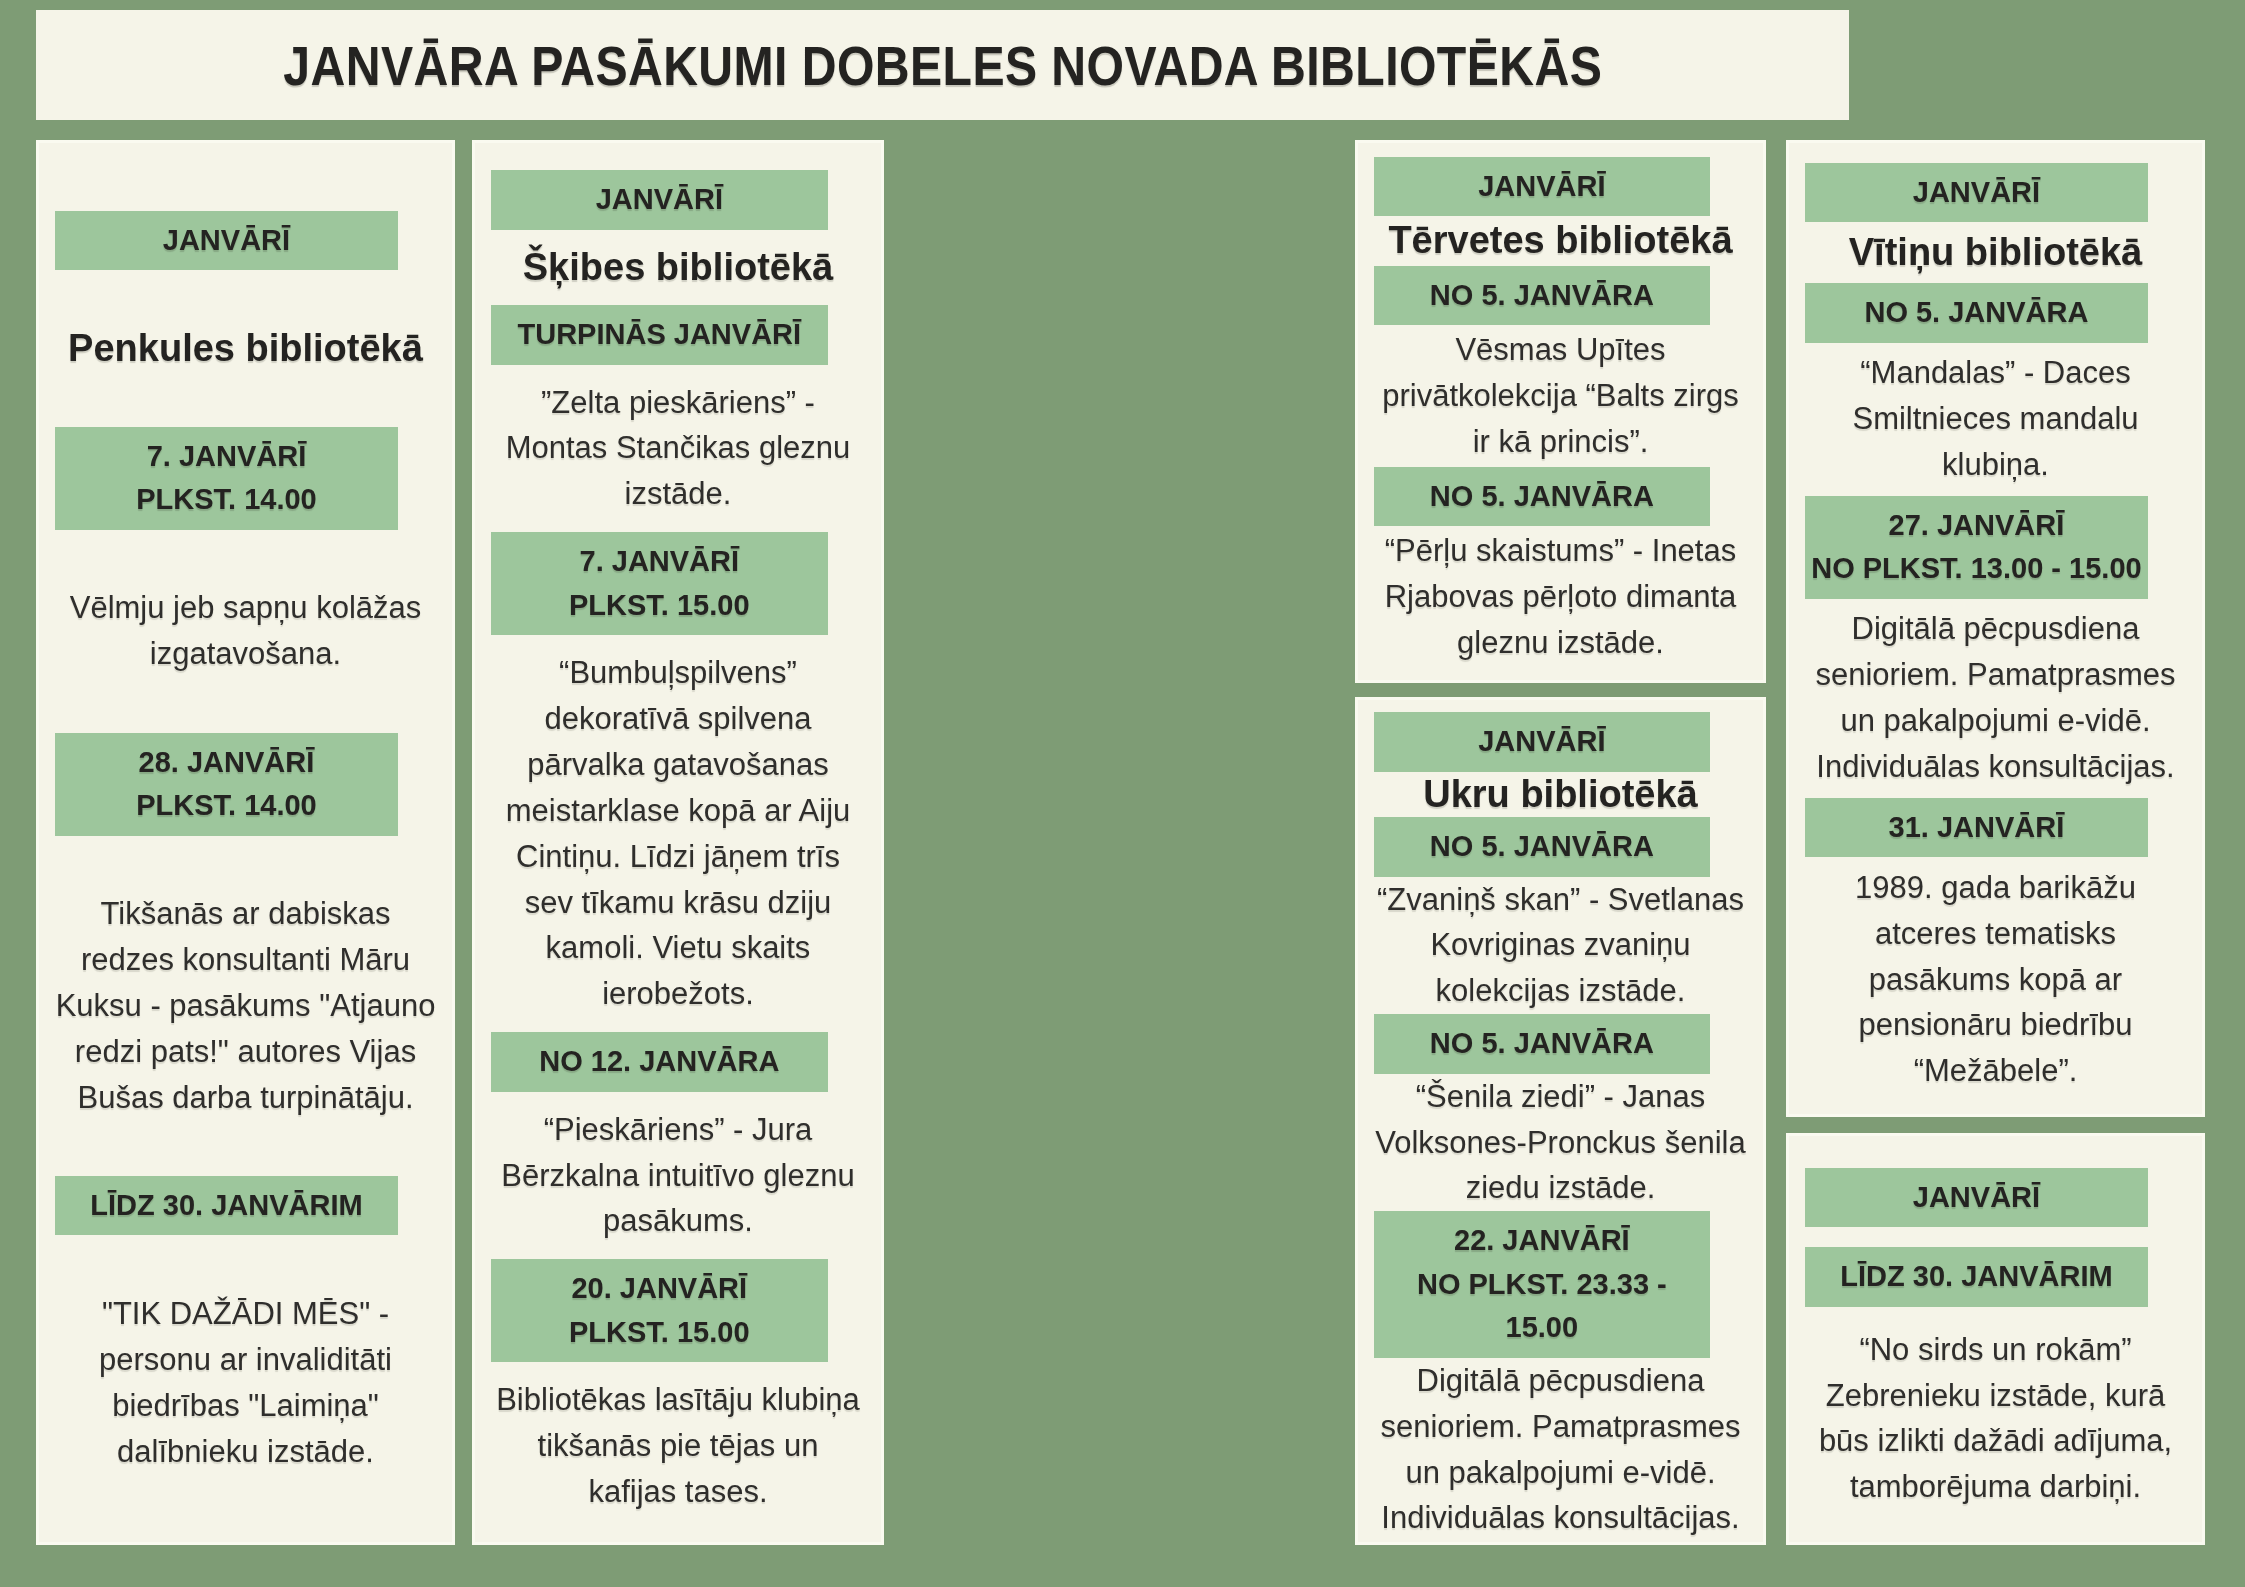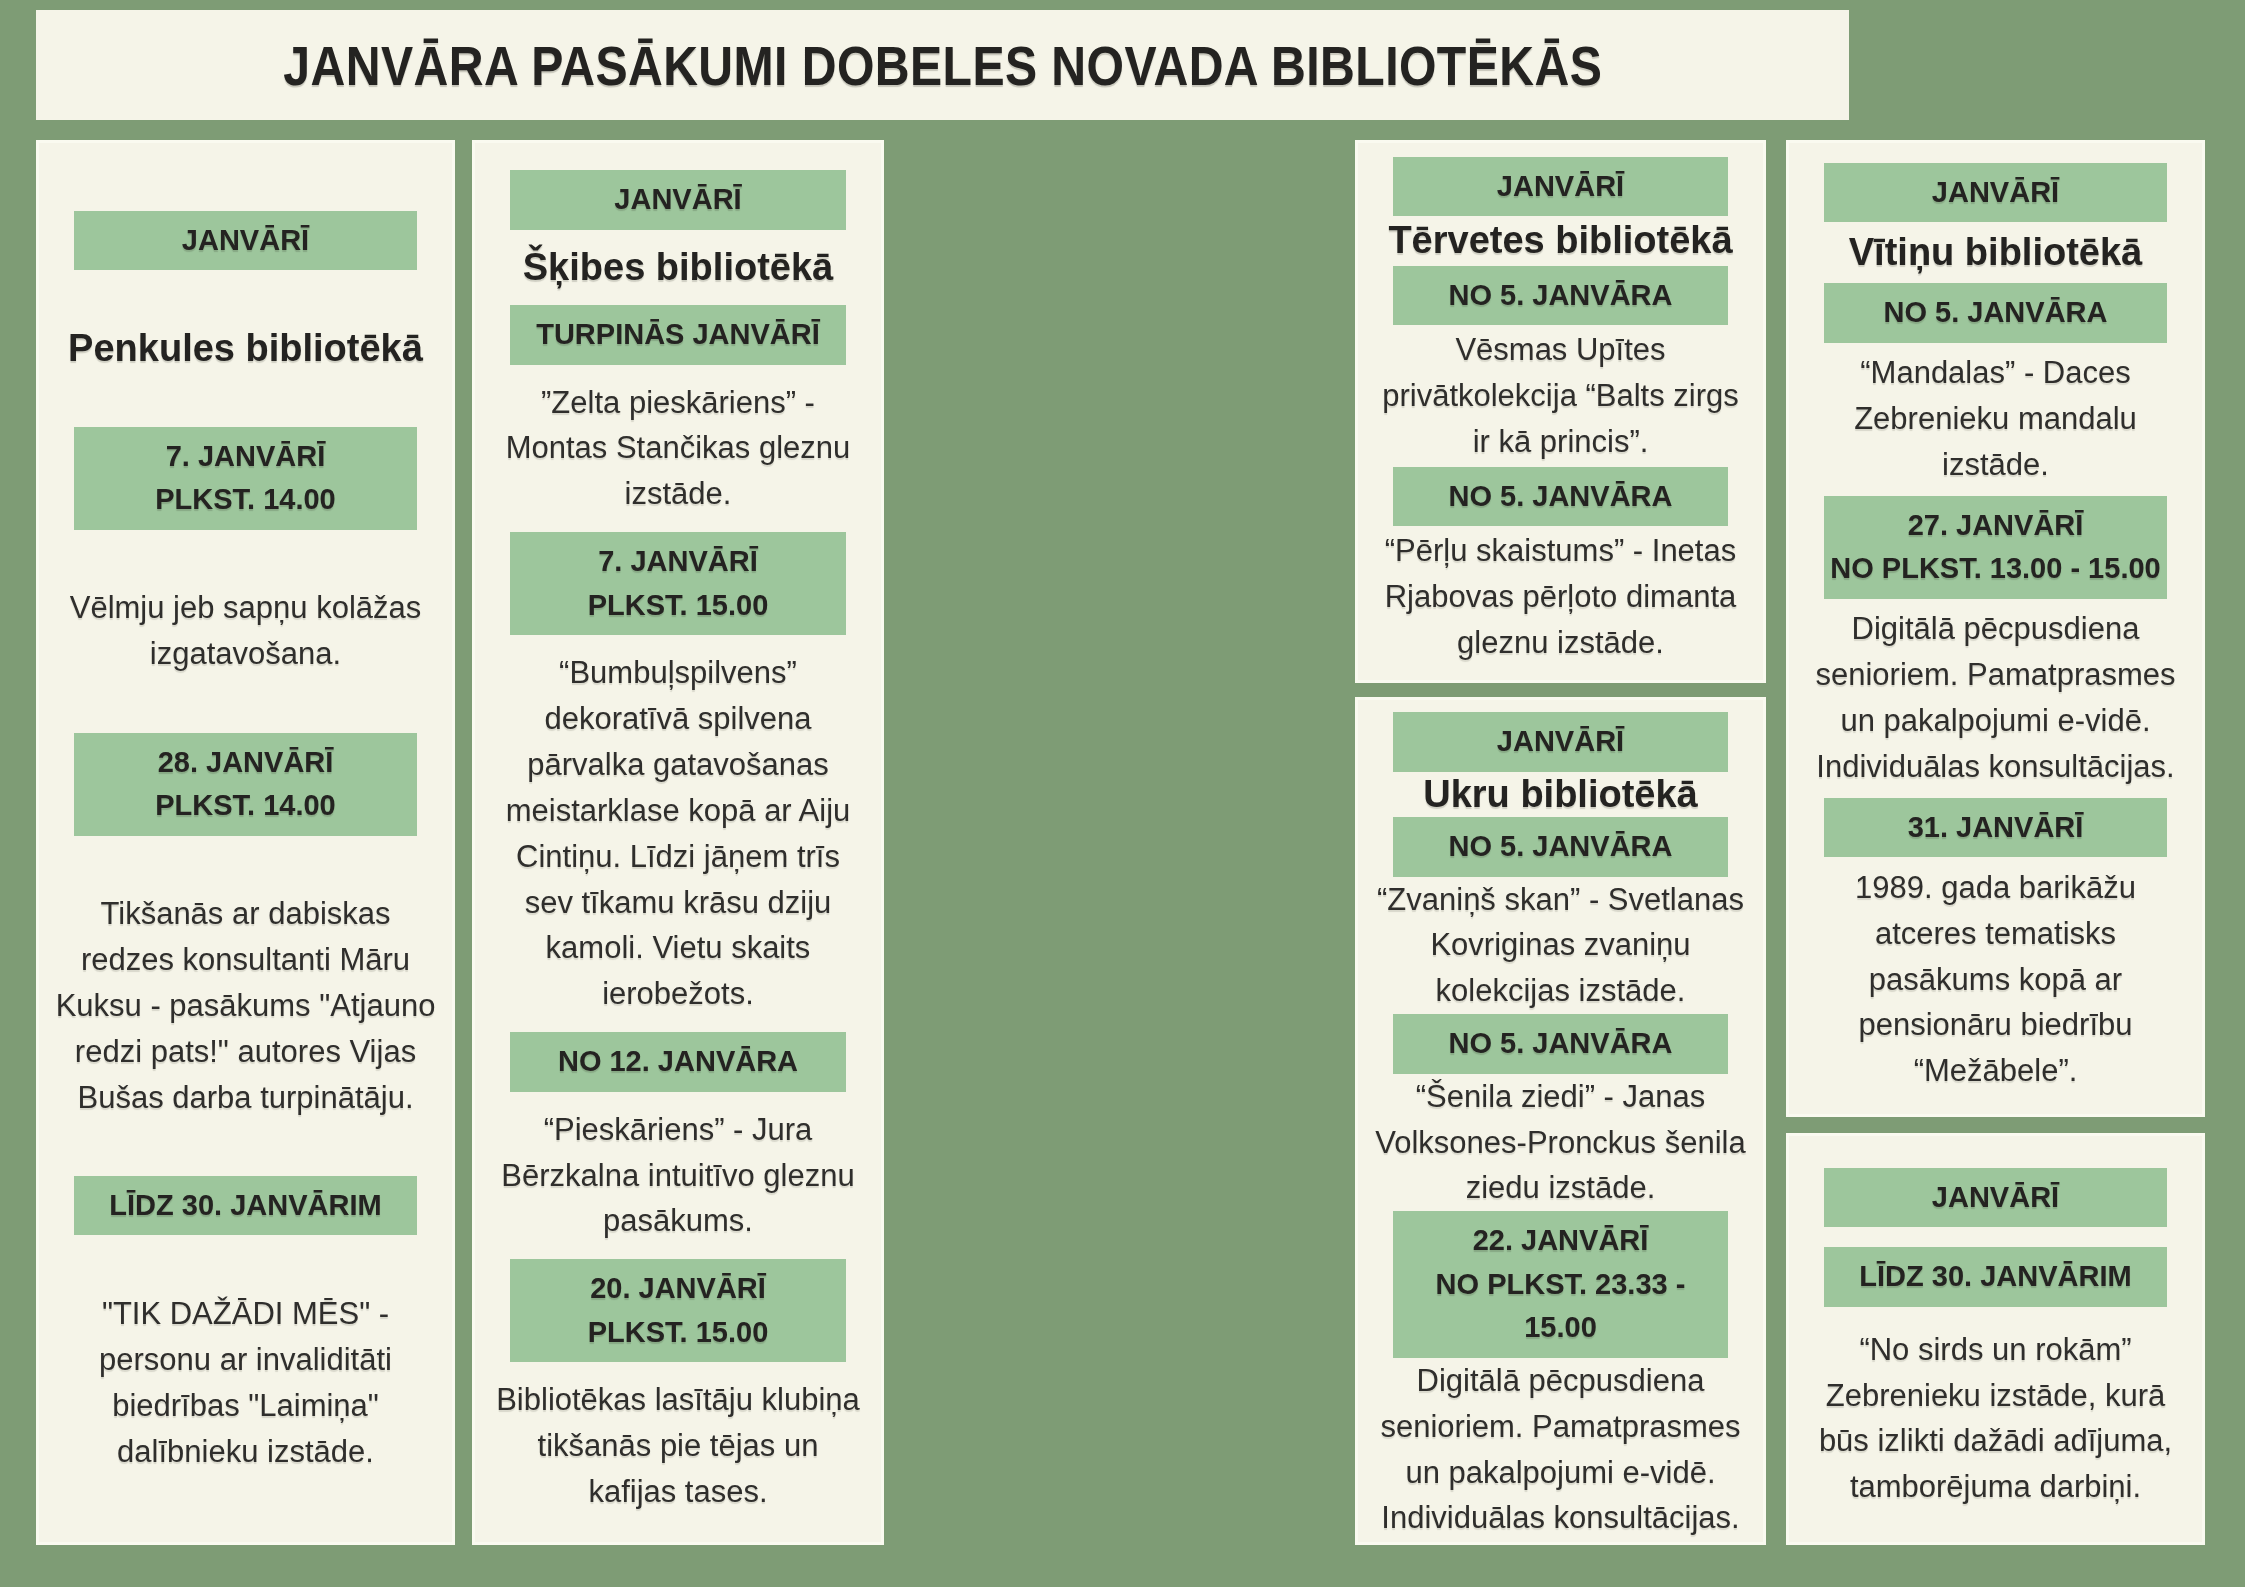--- a/index.html
+++ b/index.html
@@ -25,21 +25,21 @@
   }
   .poster-title{
     font-size:56px;font-weight:bold;color:var(--heading_text);
     letter-spacing:.5px;white-space:nowrap;
     transform:scaleX(.86);transform-origin:center;
     text-shadow:0 2px 1px rgba(40,40,30,.22);
   }
   .card{
     position:absolute;background:var(--card);
     border:3px solid var(--card_border);
-    display:flex;flex-direction:column;align-items:center;
+    display:flex;flex-direction:column;
     justify-content:space-evenly;
     padding:12px 16px;
   }
   #card-penkule{left:36px;top:140px;width:419px;height:1405px;}
   #card-skibe{left:472px;top:140px;width:412px;height:1405px;}
   #card-tervete{left:1355px;top:140px;width:411px;height:543px;}
   #card-ukri{left:1355px;top:697px;width:411px;height:848px;}
   #card-vitini{left:1786px;top:140px;width:419px;height:977px;}
   #card-zebrene{left:1786px;top:1133px;width:419px;height:412px;}
   .badge{
@@ -112,21 +112,21 @@
   <p class="etext">“Šenila ziedi” - Janas Volksones-Pronckus šenila ziedu izstāde.</p>
   <div class="badge">22. JANVĀRĪ
 NO PLKST. 23.33 - 15.00</div>
   <p class="etext">Digitālā pēcpusdiena senioriem. Pamatprasmes un pakalpojumi e-vidē. Individuālas konsultācijas.</p>
 </section>
 
 <section class="card" id="card-vitini">
   <div class="badge">JANVĀRĪ</div>
   <h2 class="library">Vītiņu bibliotēkā</h2>
   <div class="badge">NO 5. JANVĀRA</div>
-  <p class="etext">“Mandalas” - Daces Zebrenieku mandalu izstāde.</p>
+  <p class="etext">“Mandalas” - Daces Smiltnieces mandalu klubiņa.</p>
   <div class="badge">27. JANVĀRĪ
 NO PLKST. 13.00 - 15.00</div>
   <p class="etext">Digitālā pēcpusdiena senioriem. Pamatprasmes un pakalpojumi e-vidē. Individuālas konsultācijas.</p>
   <div class="badge">31. JANVĀRĪ</div>
   <p class="etext">1989. gada barikāžu atceres tematisks pasākums kopā ar pensionāru biedrību “Mežābele”.</p>
 </section>
 
 <section class="card" id="card-zebrene">
   <div class="badge">JANVĀRĪ</div>
   <div class="badge">LĪDZ 30. JANVĀRIM</div>

